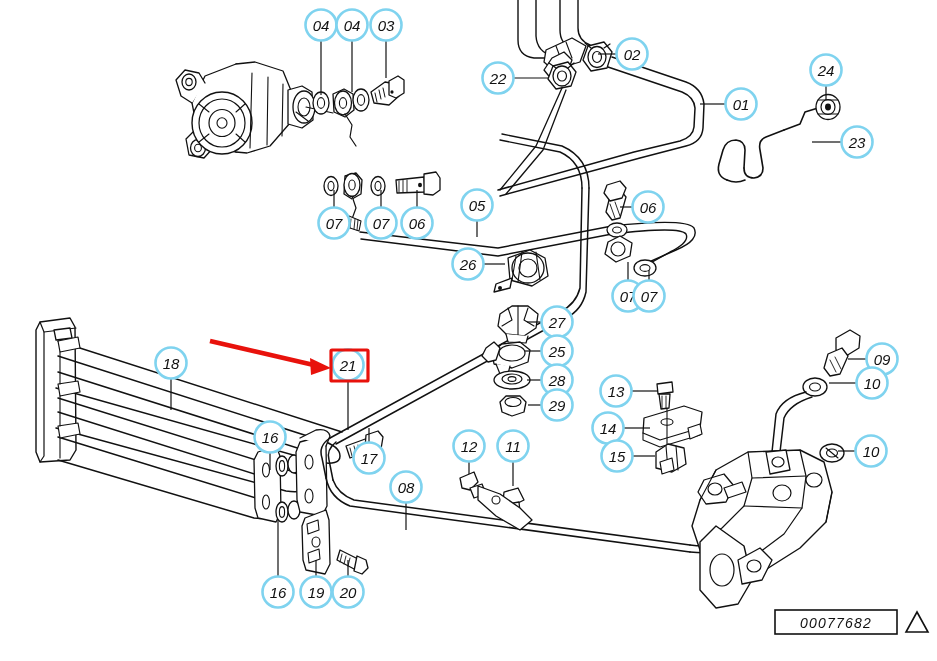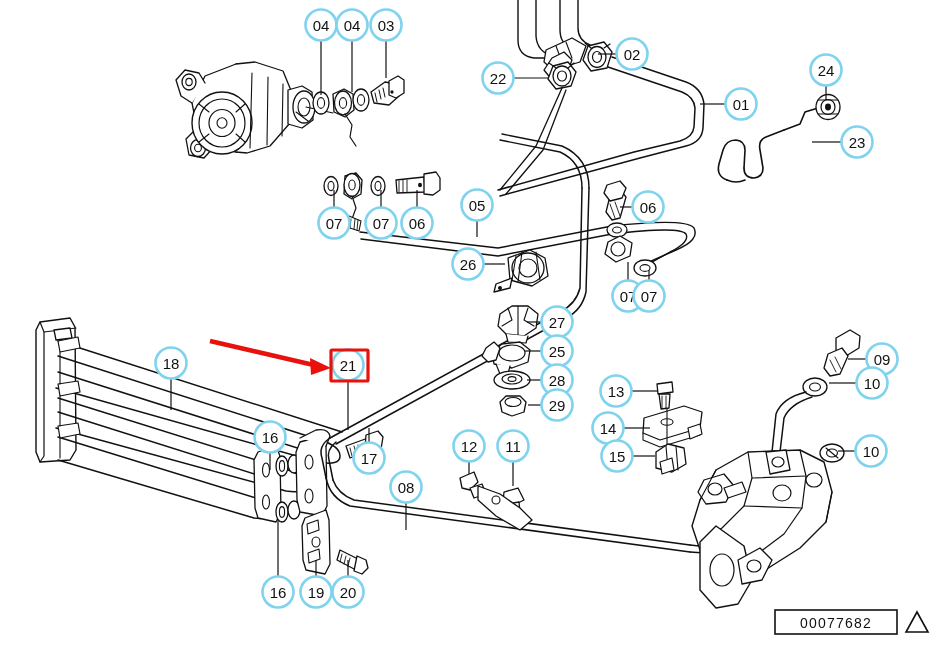--- a/index.html
+++ b/index.html
@@ -1,18 +1,18 @@
 <!DOCTYPE html>
 <html><head>
 <meta charset="utf-8">
 <style>
   html,body{margin:0;padding:0;background:#ffffff;}
   body{width:937px;height:661px;position:relative;overflow:hidden;
        font-family:"Liberation Sans",sans-serif;}
-  #stage{position:absolute;left:0;top:0;width:828px;height:661px;}
+  #stage{position:absolute;left:0;top:0;width:828px;height:661px;font-style:italic;}
   svg{display:block;}
   .cal-circle{fill:#ffffff;stroke:#7fd3ef;stroke-width:2.6;}
   .cal-text{fill:#111111;font-family:"Liberation Sans",sans-serif;
             font-size:15px;text-anchor:middle;dominant-baseline:central;}
   .lead{stroke:#111111;stroke-width:1.2;fill:none;}
   .pn-box{fill:#ffffff;stroke:#111111;stroke-width:1.6;}
   .pn-text{fill:#111111;font-family:"Liberation Sans",sans-serif;
            font-size:14px;letter-spacing:1.2px;text-anchor:middle;dominant-baseline:central;}
   .hl-rect{fill:none;stroke:#e8120c;stroke-width:3.2;}
   .hl-arrow{stroke:#e8120c;stroke-width:4.6;fill:none;}

